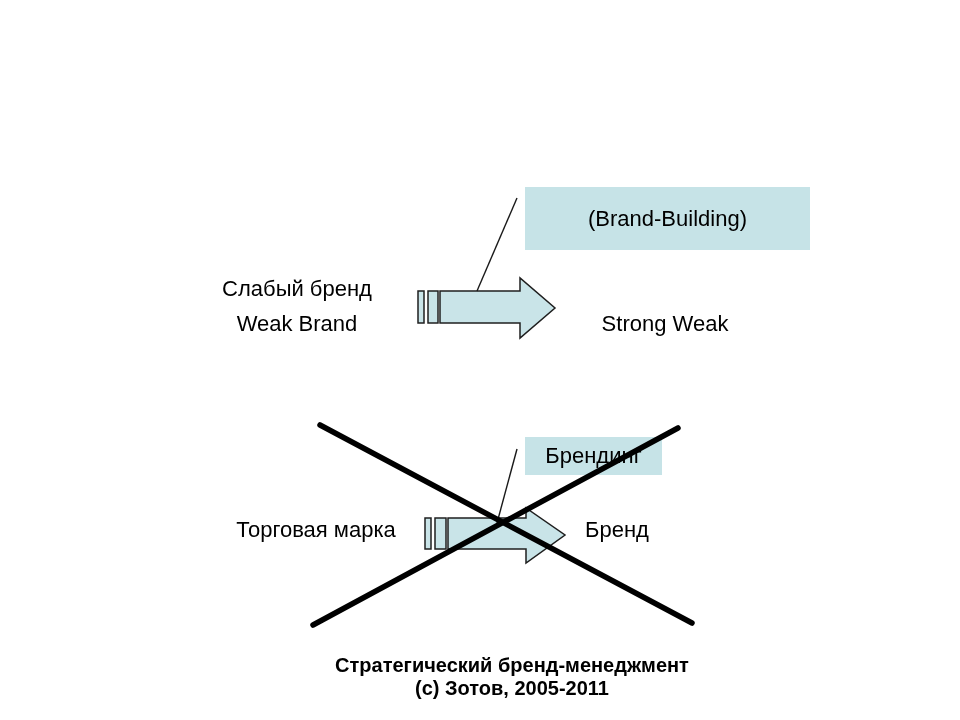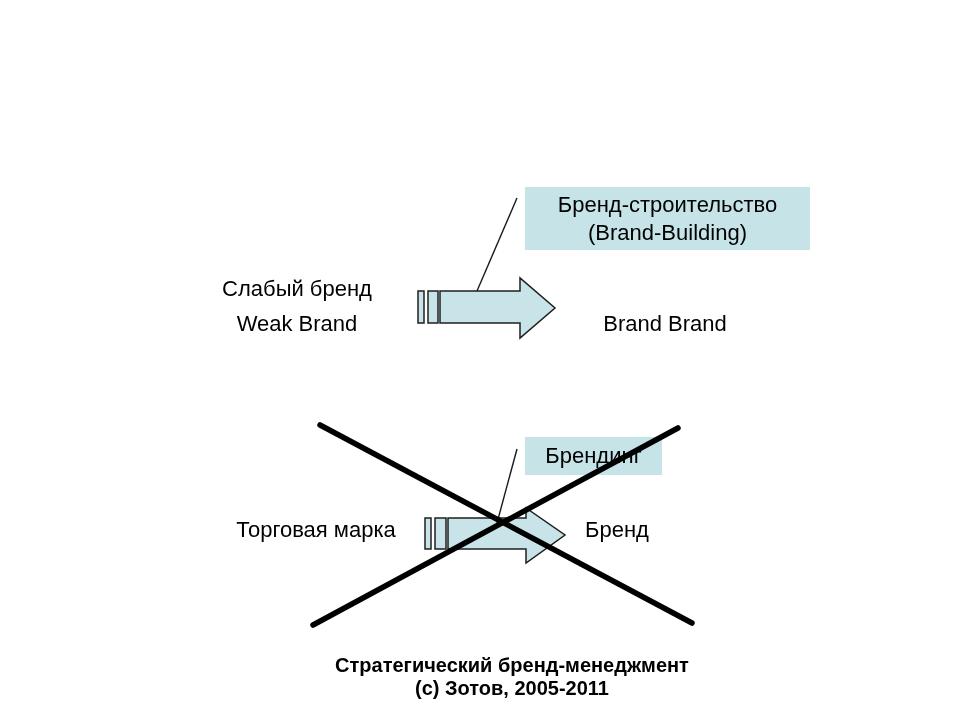--- a/index.html
+++ b/index.html
@@ -76,27 +76,26 @@
     padding-left: 32px;
   }
 </style>
 </head>
 <body>
 
 <div class="slide">
 
 
   <div class="callout-box top" style="background-color: rgb(198, 227, 231);">
-    <div>Бренд-строительство</div>
     <div>(Brand-Building)</div>
   </div>
 
   <div class="label lbl-weak-ru">Слабый бренд</div>
   <div class="label lbl-weak-en">Weak Brand</div>
-  <div class="label lbl-strong-en">Brand Brand</div>
+  <div class="label lbl-strong-en">Strong Weak</div>
 
   <svg class="arrow-svg top" width="146" height="68" viewBox="0 0 146 68">
     <rect x="5" y="17" width="6" height="32" stroke-width="1.5" fill="#c9e4e8" stroke="#1f1f1f"></rect>
     <rect x="15" y="17" width="10" height="32" stroke-width="1.5" fill="#c9e4e8" stroke="#1f1f1f"></rect>
     <polygon points="27,17 107,17 107,4 142,34 107,64 107,49 27,49" stroke-width="1.5" fill="#c9e4e8" stroke="#1f1f1f"></polygon>
   </svg>
 
   <div class="callout-box bottom" style="background-color: rgb(198, 227, 231);">
     <div>Брендинг</div>
   </div>

